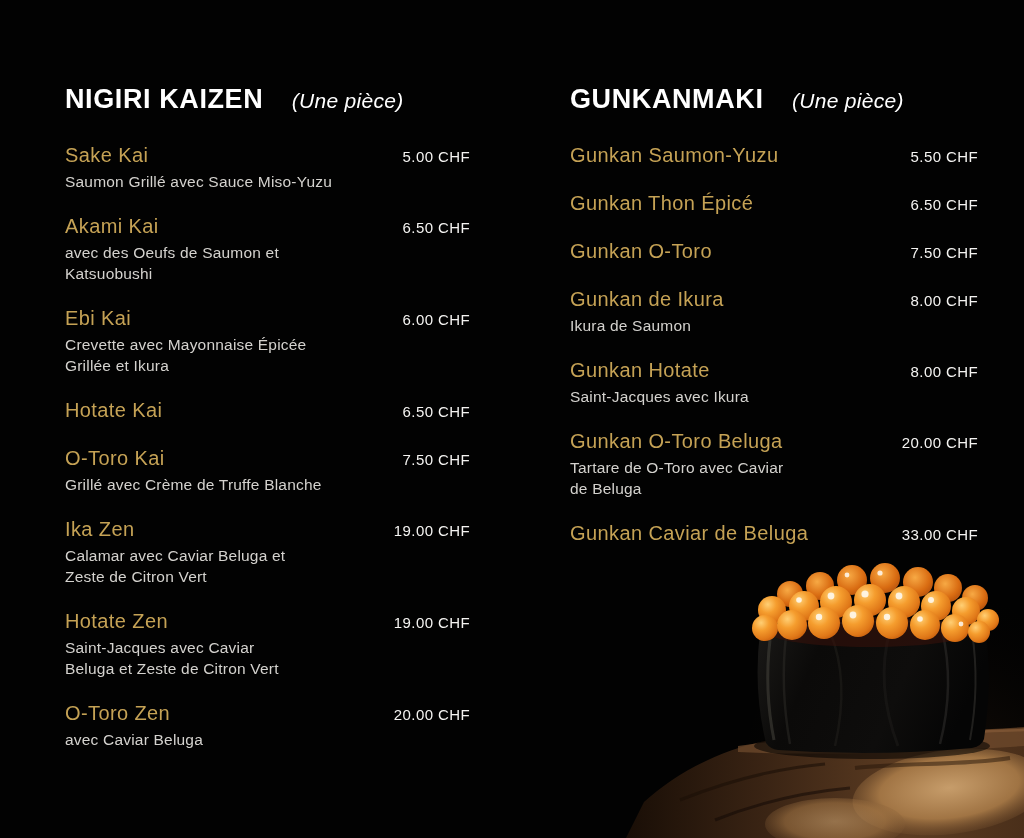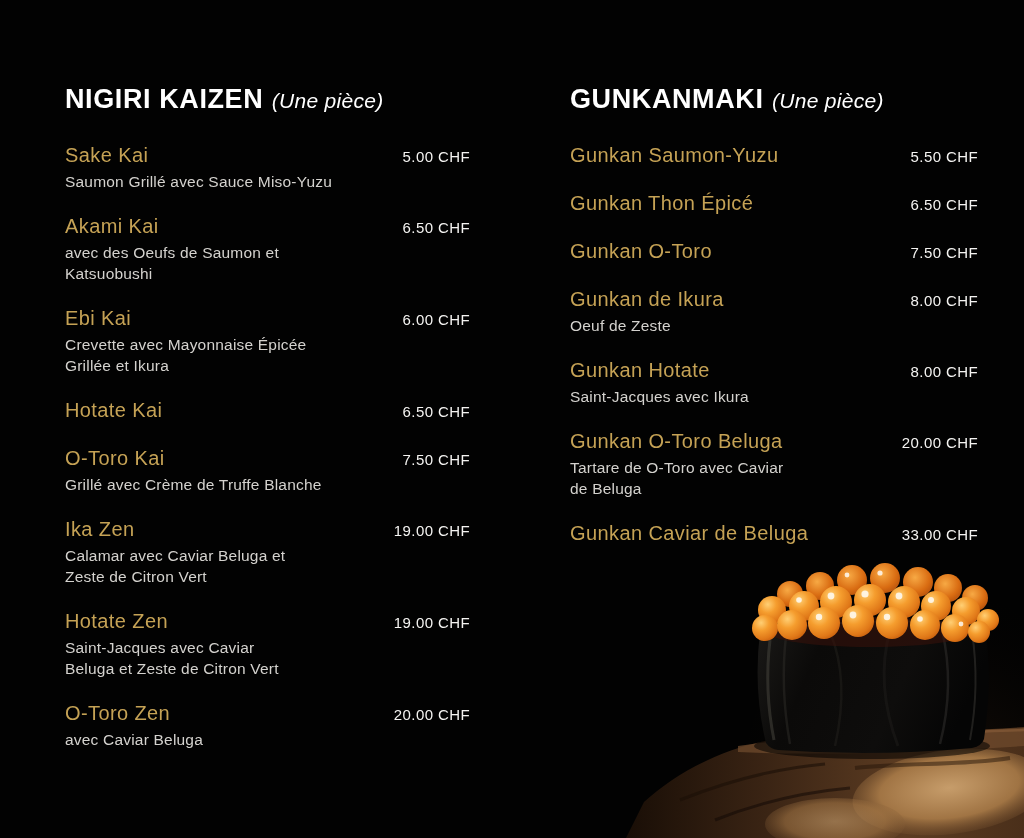--- a/index.html
+++ b/index.html
@@ -13,21 +13,21 @@
   }
   .column{position:absolute;top:84px;}
   .col-left{left:65px;width:405px;}
   .col-right{left:570px;width:408px;}
   .section-header{margin-bottom:28px;white-space:nowrap;}
   .section-title{
     color:#ffffff;font-size:27px;font-weight:700;letter-spacing:0.6px;
   }
   .section-subtitle{
     color:#ffffff;font-size:21px;font-style:italic;font-weight:400;
-    margin-left:4px;letter-spacing:0.3px;
+    margin-left:24px;letter-spacing:0.3px;
   }
   .item{margin-bottom:22px;}
   .item-row{display:flex;justify-content:space-between;align-items:baseline;}
   .item-name{
     color:#c5a255;font-size:20px;line-height:24px;letter-spacing:0.4px;font-weight:400;
   }
   .item-price{
     color:#f4f3f1;font-size:15px;line-height:24px;letter-spacing:0.4px;font-weight:400;
     white-space:nowrap;
   }
@@ -143,21 +143,21 @@
         <span class="item-name">Gunkan O-Toro</span>
         <span class="item-price">7.50 CHF</span>
       </div>
     </div>
 
     <div class="item">
       <div class="item-row">
         <span class="item-name">Gunkan de Ikura</span>
         <span class="item-price">8.00 CHF</span>
       </div>
-      <div class="item-desc">Oeuf de Zeste</div>
+      <div class="item-desc">Ikura de Saumon</div>
     </div>
 
     <div class="item">
       <div class="item-row">
         <span class="item-name">Gunkan Hotate</span>
         <span class="item-price">8.00 CHF</span>
       </div>
       <div class="item-desc">Saint-Jacques avec Ikura</div>
     </div>
 

